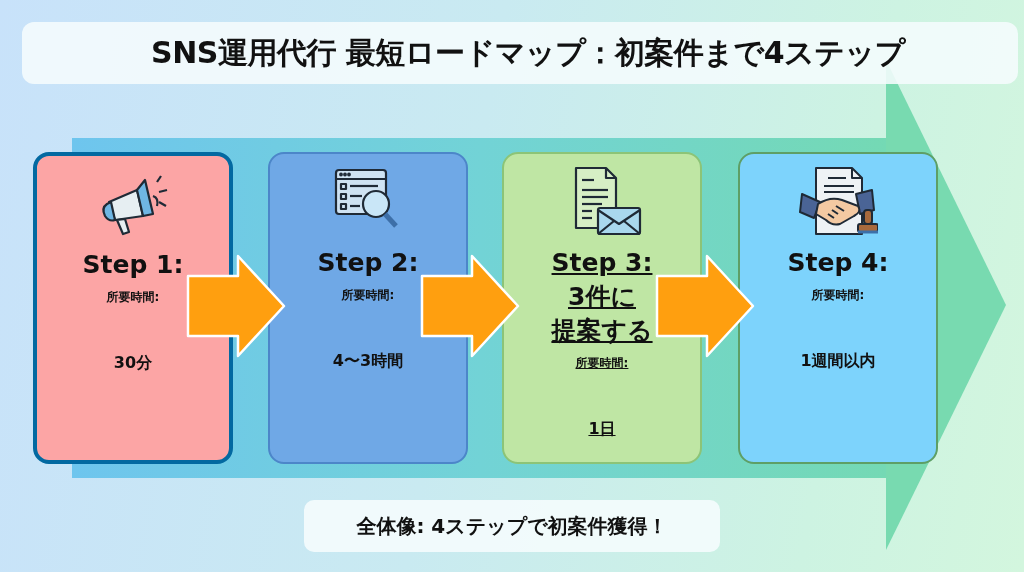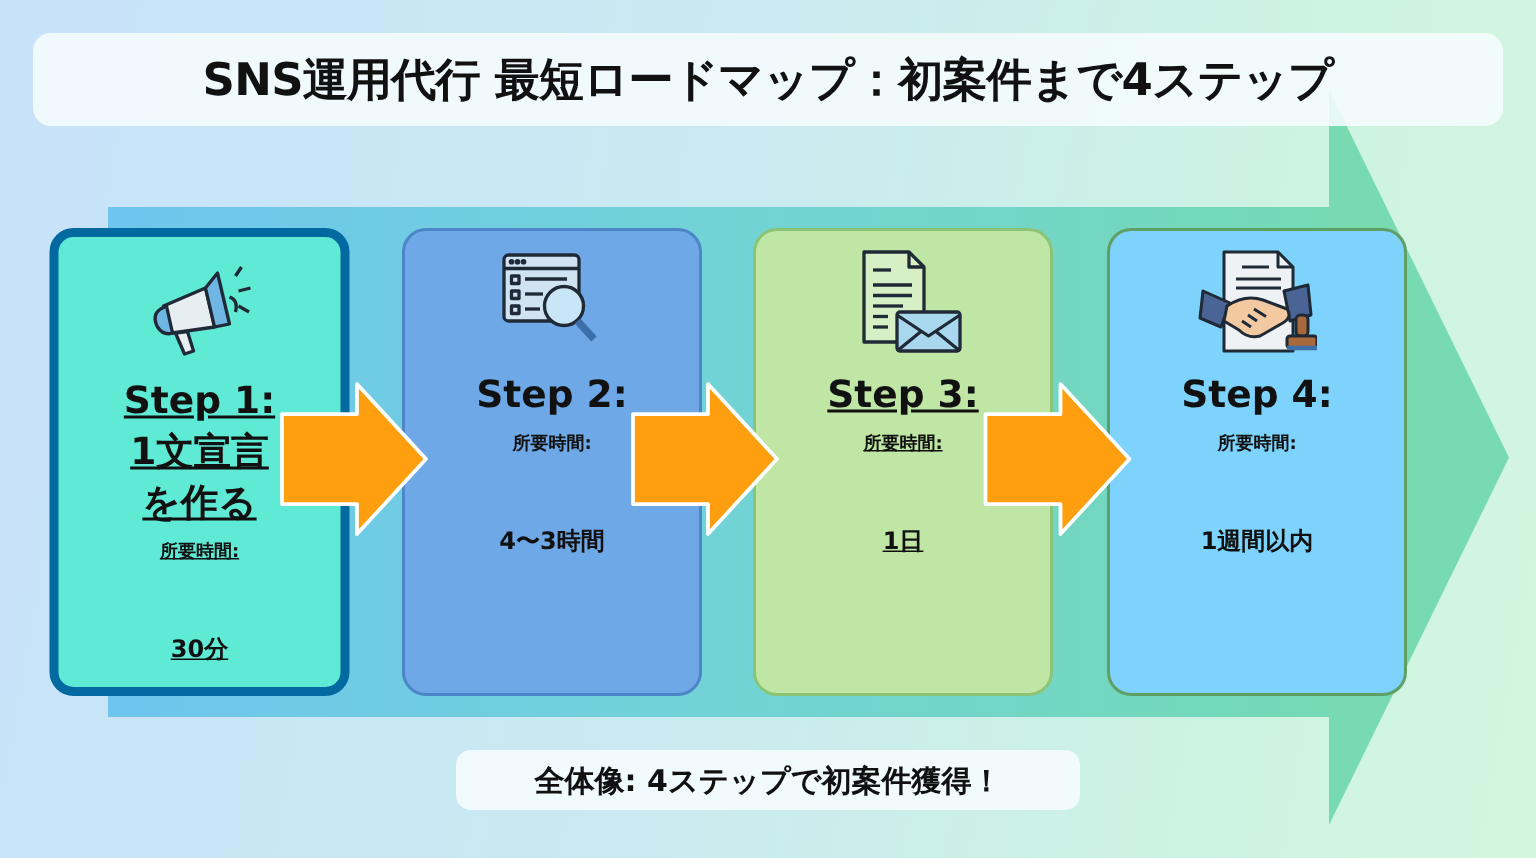--- a/index.html
+++ b/index.html
@@ -5,43 +5,43 @@
     html, body { margin: 0; padding: 0; }
     body {
       width: 1024px; height: 572px; overflow: hidden; position: relative;
       background: linear-gradient(100deg, #c8e2fa 0%, #c9eaf1 45%, #cdf3e2 80%, #d3f6de 100%);
       font-family: "DejaVu Sans", "Liberation Sans", sans-serif;
     }
     #big-arrow { position: absolute; left: 0; top: 0; }
     .title-box {
       position: absolute; left: 22px; top: 22px; width: 980px; height: 62px;
       background: rgba(245, 252, 253, 0.88); border-radius: 12px;
-      display: flex; align-items: center; justify-content: center;
+      display: flex; align-items: center; justify-content: center; padding-left: 16px;
     }
     .title-box span {
       font-size: 30px; font-weight: bold; color: #111; letter-spacing: -0.5px;
     }
     .card {
       position: absolute; top: 152px; width: 200px; height: 312px;
       border-radius: 16px; box-sizing: border-box;
       display: flex; flex-direction: column; align-items: center;
       text-align: center; color: #111;
     }
     .card .icon { margin-top: 12px; width: 80px; height: 70px; }
     .card .step { font-size: 25px; font-weight: bold; margin-top: 10px; line-height: 34px; }
     .card .action { font-size: 25px; font-weight: bold; line-height: 34px; white-space: pre-line; }
     .card .time-label { font-size: 12px; font-weight: bold; margin-top: 4px; line-height: 22px; }
     .card .time-value { font-size: 16px; font-weight: bold; line-height: 22px; margin-top: 44px; }
-    #card-1 { left: 33px; background: #5eead4; border: 6px solid #0369a1; text-decoration: underline; }
+    #card-1 { left: 33px; background: #fca5a5; border: 4px solid #0369a1; }
     #card-2 { left: 268px; background: #6fa8e6; border: 2px solid #4c86c9; align-items: center; }
     #card-3 { left: 502px; background: #bfe6a4; border: 2px solid #8cc477; text-decoration: underline; }
     #card-4 { left: 738px; background: #7dd3fc; border: 2px solid #5e9f66; }
     .step-arrow { position: absolute; top: 254px; }
     .summary-box {
-      position: absolute; left: 304px; top: 500px; width: 416px; height: 40px;
+      position: absolute; left: 304px; top: 500px; width: 416px; height: 52px;
       background: rgba(245, 252, 253, 0.9); border-radius: 10px;
       display: flex; align-items: center; justify-content: center; text-align: center;
     }
     .summary-box span { font-size: 20px; font-weight: bold; color: #111; }
   </style>
 </head>
 <body>
 
 <svg id="big-arrow" width="1024" height="572">
   <defs>
@@ -66,22 +66,20 @@
       <path d="M14 36 Q8 40 12 48 Q16 54 22 52 L18 34 Z" fill="#6fb6e4"></path>
       <path d="M44 22 L52 12 L60 46 L50 48 Z" fill="#6fb6e4"></path>
       <path d="M24 52 L30 66 L36 64 L32 51 Z" fill="#e6eef2"></path>
       <path d="M60 28 Q66 30 64 38"></path>
       <line x1="64" y1="14" x2="68" y2="8"></line>
       <line x1="66" y1="24" x2="74" y2="22"></line>
       <line x1="66" y1="34" x2="73" y2="38"></line>
     </g>
   </svg>
   <div class="step">Step 1:</div>
-  <div class="action">1文宣言
-を作る</div>
   <div class="time-label">所要時間:</div>
   <div class="time-value">30分</div>
 </div>
 
 <div class="card" id="card-2">
   <svg class="icon" viewBox="0 0 80 70">
     <g stroke="#1f2a36" stroke-width="2.2" fill="none" stroke-linejoin="round">
       <rect x="8" y="4" width="50" height="44" rx="3" fill="#cfe3f3"></rect>
       <line x1="8" y1="13" x2="58" y2="13"></line>
       <circle cx="13" cy="8.5" r="0.8" fill="#1f2a36"></circle>
@@ -112,20 +110,22 @@
       <line x1="20" y1="31" x2="46" y2="31"></line>
       <line x1="20" y1="38" x2="40" y2="38"></line>
       <line x1="20" y1="45" x2="30" y2="45"></line>
       <line x1="20" y1="52" x2="30" y2="52"></line>
       <rect x="36" y="42" width="42" height="26" rx="2" fill="#a9d8ee"></rect>
       <path d="M36 44 L57 58 L78 44"></path>
       <path d="M36 68 L52 55 M78 68 L62 55"></path>
     </g>
   </svg>
   <div class="step">Step 3:</div>
+  <div class="action">3件に
+提案する</div>
   <div class="time-label">所要時間:</div>
   <div class="time-value">1日</div>
 </div>
 
 <div class="card" id="card-4">
   <svg class="icon" viewBox="0 0 80 70">
     <g stroke="#1f2a36" stroke-width="2" fill="none" stroke-linejoin="round">
       <path d="M18 2 L54 2 L64 12 L64 68 L18 68 Z" fill="#eef2f5"></path>
       <path d="M54 2 L54 12 L64 12"></path>
       <line x1="30" y1="12" x2="48" y2="12"></line>

